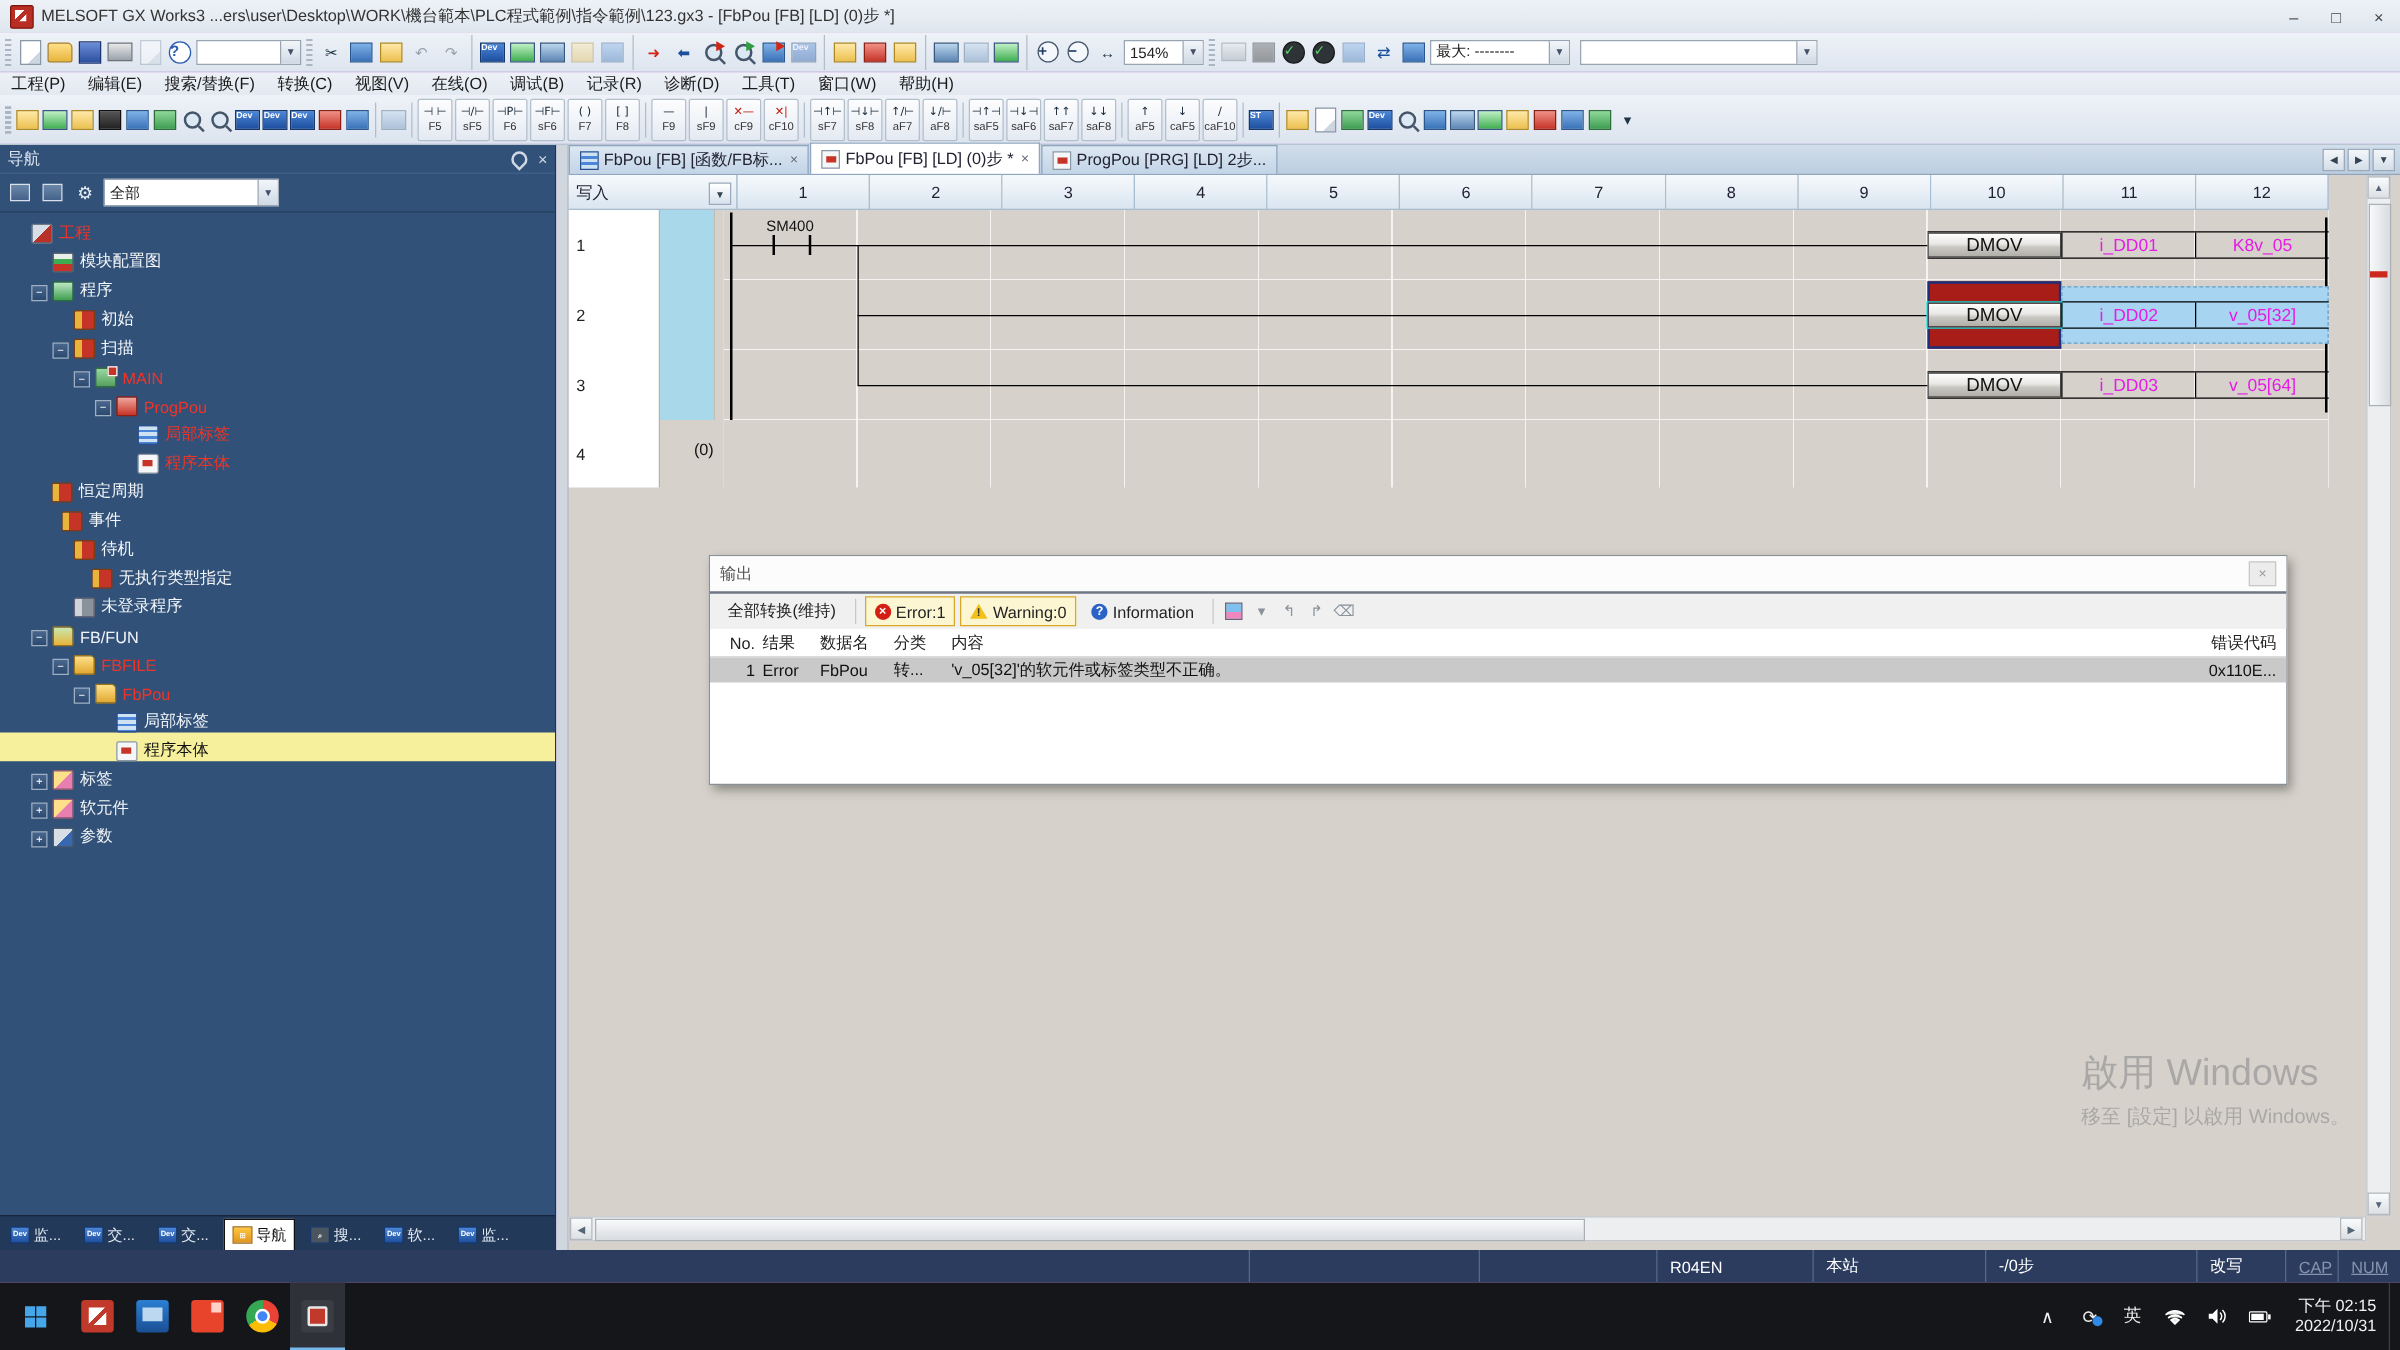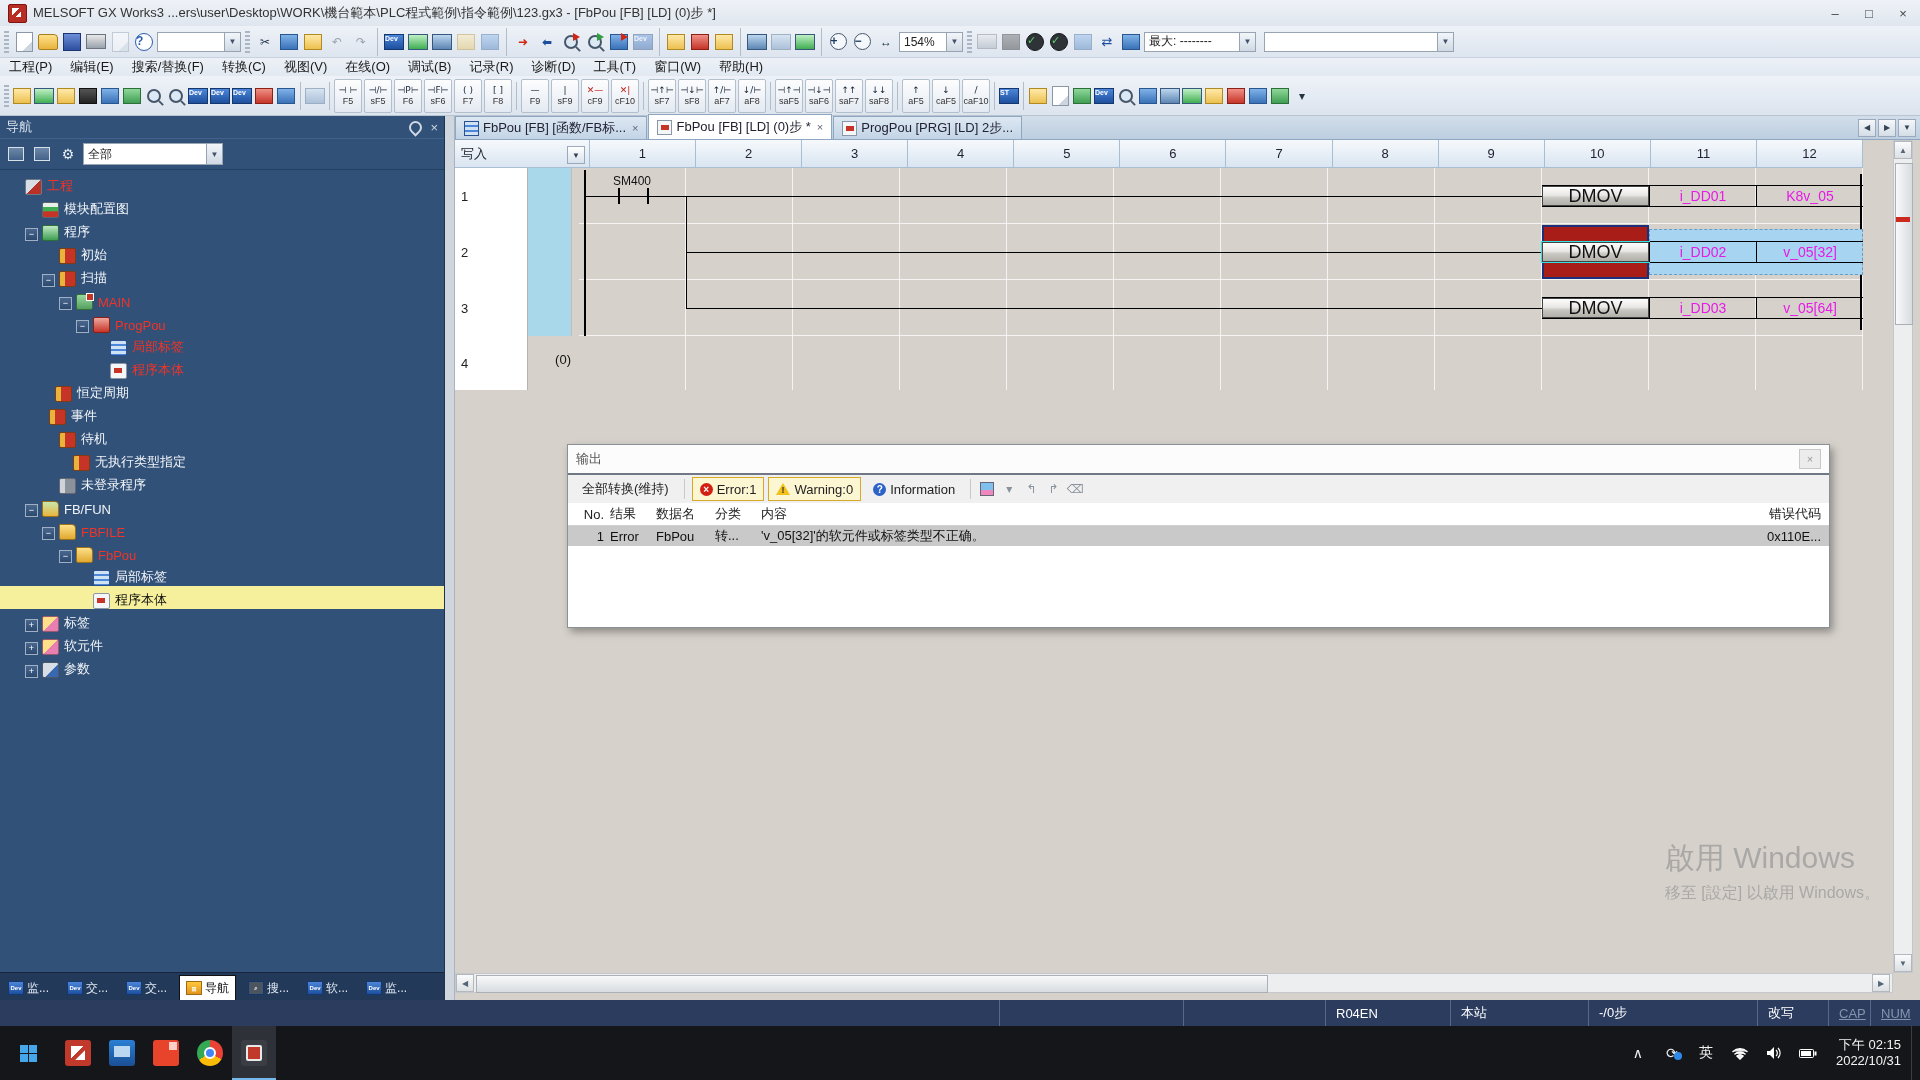--- a/index.html
+++ b/index.html
@@ -131,21 +131,21 @@
   .canvas{position:absolute;left:124px;top:0;width:1284px;height:222px;
     background-image:repeating-linear-gradient(to right,transparent 0 106px,rgba(255,255,255,.75) 106px 107px),
                      repeating-linear-gradient(to bottom,transparent 0 55px,rgba(255,255,255,.75) 55px 56px);}
   .wire{position:absolute;background:#000;}
   .contact-bar{position:absolute;width:2px;height:16px;background:#000;}
   .sm-label{position:absolute;left:18px;top:6px;width:70px;text-align:center;font-size:12px;color:#111;}
   .instr{position:absolute;left:963px;width:321px;height:22px;border-top:1px solid #000;border-bottom:1px solid #000;
     box-sizing:border-box;display:flex;}
   .dmov-box{width:107px;height:100%;background:linear-gradient(180deg,#fdfdfd,#e9e8e5 45%,#c9c7c2 60%,#b2afa9);
     border:1px solid #444;box-sizing:border-box;display:flex;align-items:center;justify-content:center;
-    font-size:18px;color:#111;box-shadow:inset 0 1px 0 #fff;}
+    font-size:15px;color:#111;box-shadow:inset 0 1px 0 #fff;}
   .opcell{width:107px;height:100%;border-left:1px solid #000;box-sizing:border-box;display:flex;align-items:center;
     justify-content:center;font-size:14px;color:#e71ae7;}
   .sel-red{position:absolute;left:963px;top:57px;width:107px;height:54px;background:#a81d18;border:2px solid #1c2f78;box-sizing:border-box;}
   .sel-blue{position:absolute;left:1070px;top:61px;width:214px;height:46px;background:#a7d4f0;border:1px dashed #6a9cc0;box-sizing:border-box;}
   
   .vscroll{position:absolute;right:7px;top:24px;width:20px;height:833px;background:#eceef0;border:1px solid #c4c8cc;box-sizing:border-box;}
   .sb-btn{position:absolute;left:0;width:18px;height:18px;background:linear-gradient(180deg,#fafbfc,#dce0e4);
     border:1px solid #b4b8bc;box-sizing:border-box;display:flex;align-items:center;justify-content:center;font-size:8px;color:#567;}
   .vthumb{position:absolute;left:1px;top:22px;width:16px;height:160px;background:linear-gradient(90deg,#f8f9fa,#d8dce0);border:1px solid #aab0b6;}
   .vmark{position:absolute;left:2px;top:76px;width:14px;height:5px;background:#cc2a1e;}
@@ -610,21 +610,21 @@
       <div class="trow red" style="padding-left:93px">
           <span class="exp none"></span>
           <span class="ticon ti-lbl"></span>
           <span>局部标签</span>
         </div>
       <div class="trow red" style="padding-left:93px">
           <span class="exp none"></span>
           <span class="ticon ti-body"></span>
           <span>程序本体</span>
         </div>
-      <div class="trow" style="padding-left:38px">
+      <div class="trow" style="padding-left:24px">
           <span class="exp none"></span>
           <span class="ticon ti-exec"></span>
           <span>恒定周期</span>
         </div>
       <div class="trow" style="padding-left:32px">
           <span class="exp none"></span>
           <span class="ticon ti-exec"></span>
           <span>事件</span>
         </div>
       <div class="trow" style="padding-left:42px">

